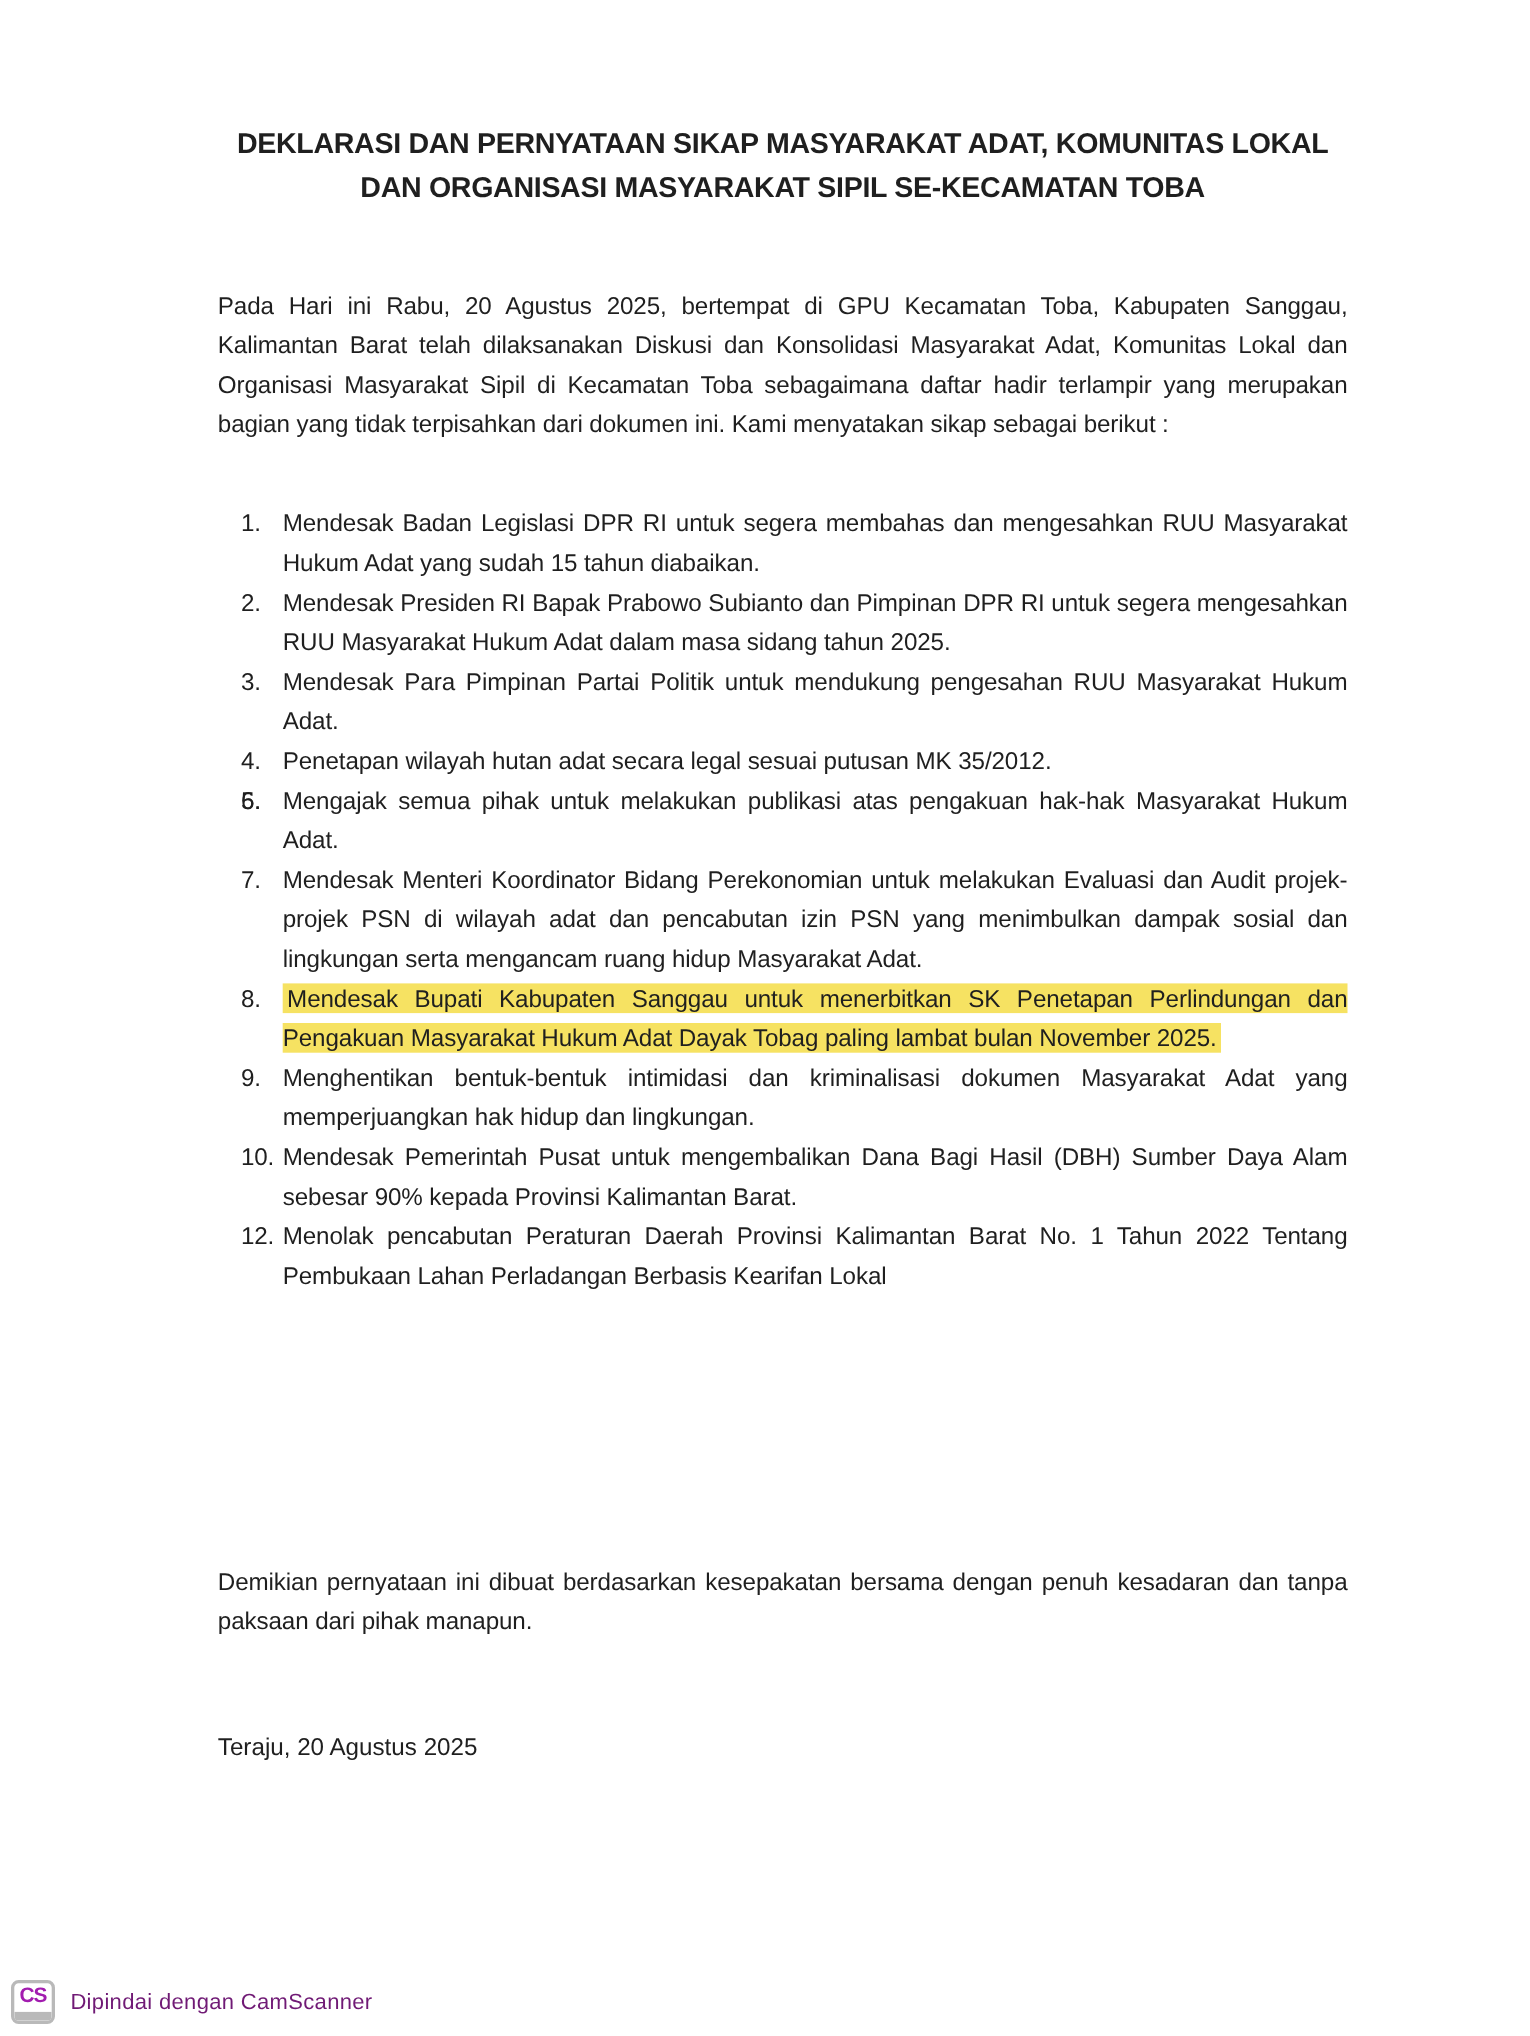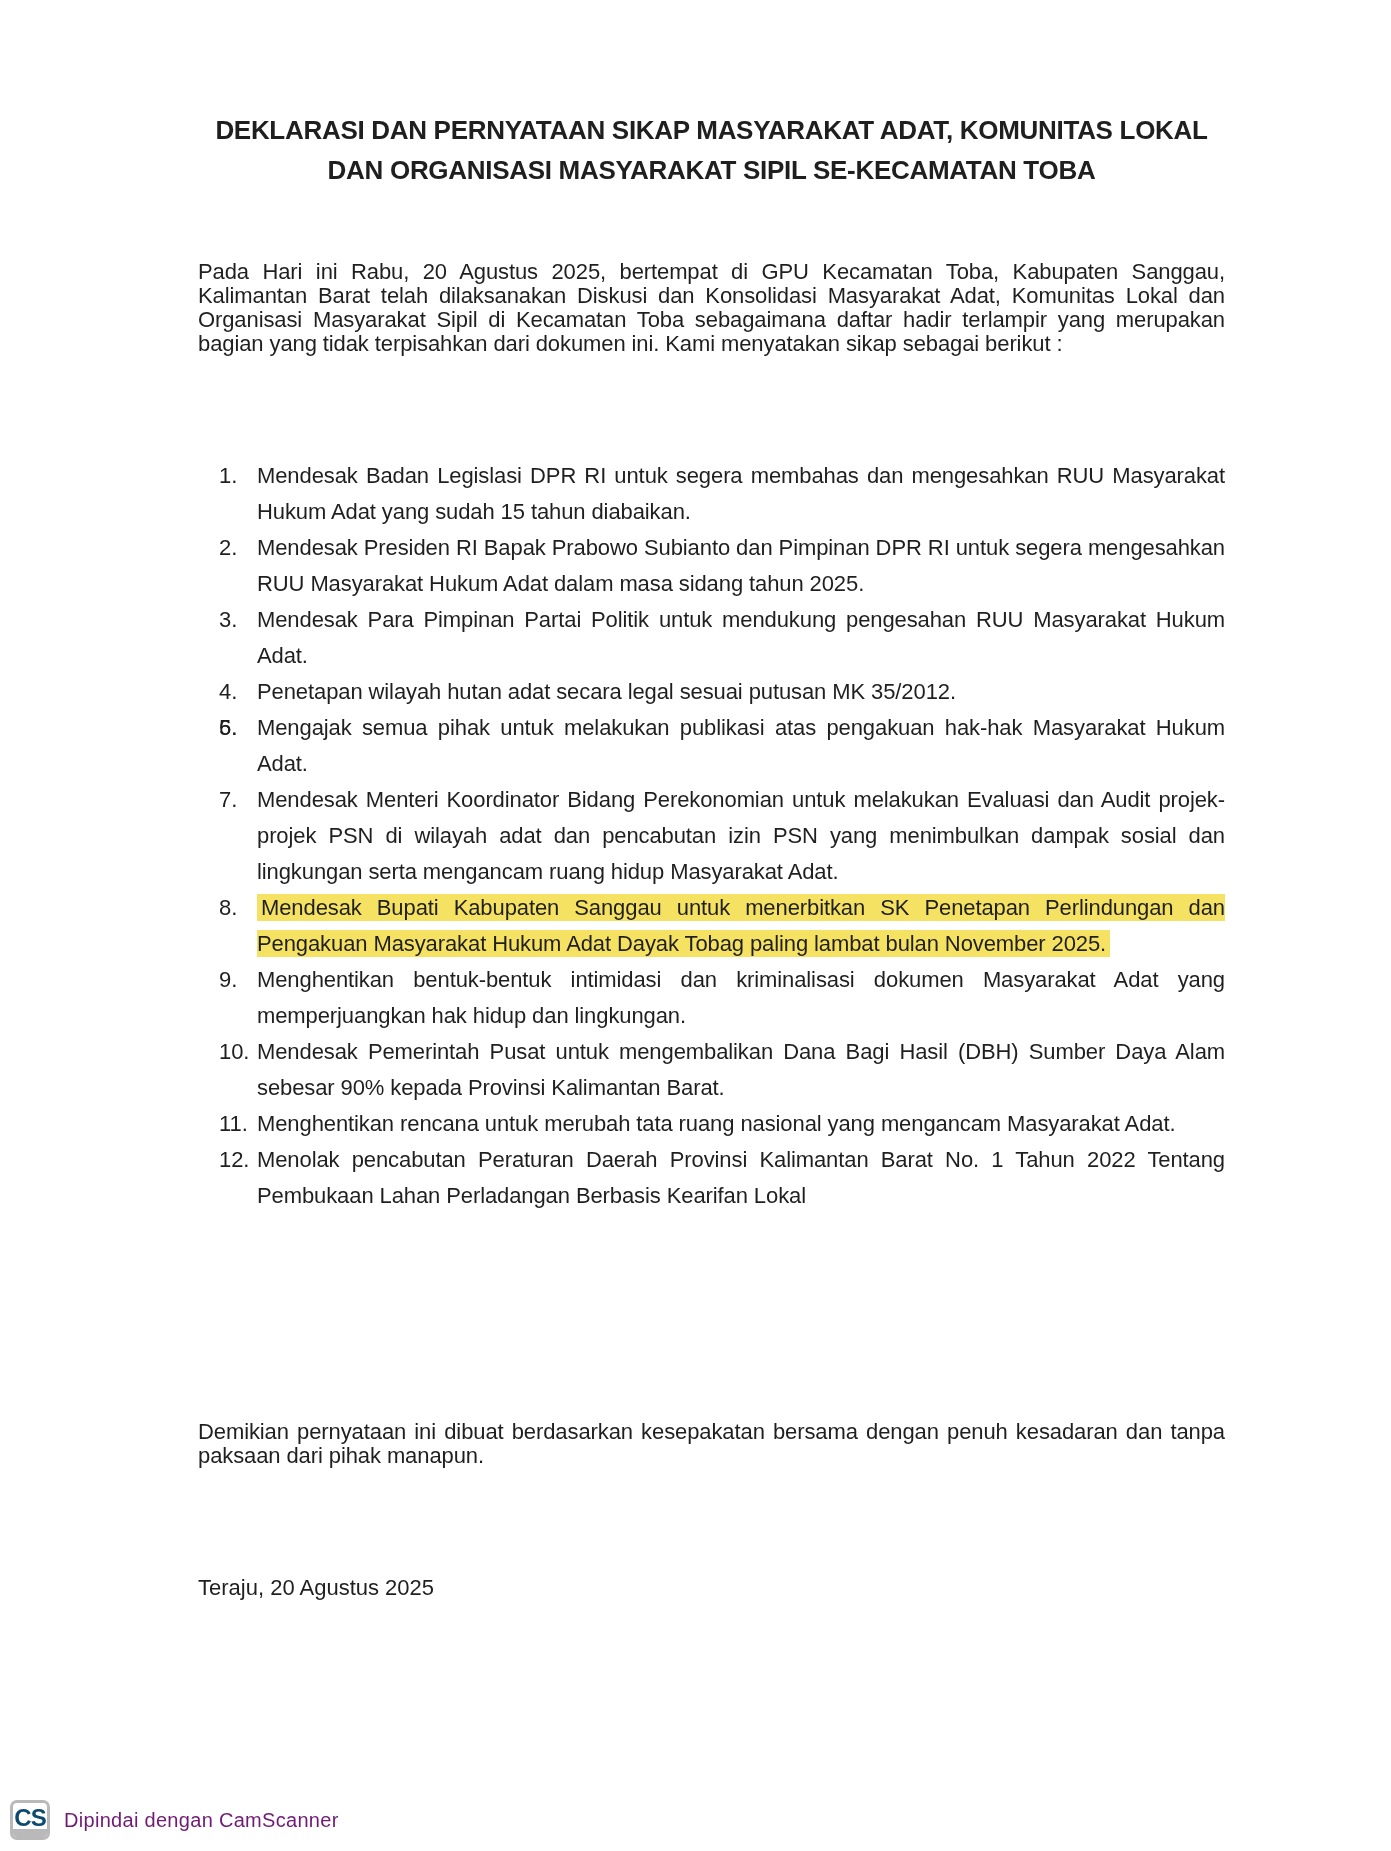--- a/index.html
+++ b/index.html
@@ -30,21 +30,21 @@
     letter-spacing: -0.3px;
   }
   .doc-title .title-line {
     white-space: nowrap;
   }
   .para {
     position: absolute;
     left: 198px;
     width: 1027px;
     font-size: 22px;
-    line-height: 24px;
+    line-height: 36px;
     text-align: justify;
     letter-spacing: -0.1px;
   }
   .intro   { top: 260px; }
   .closing { top: 1420px; }
   .place-date {
     position: absolute;
     top: 1570px;
     left: 198px;
     font-size: 22px;
@@ -91,22 +91,22 @@
     position: relative;
     overflow: hidden;
   }
   .cs-logo .cs-letters {
     position: absolute;
     top: 1px;
     left: 0;
     width: 100%;
     text-align: center;
     font-weight: bold;
-    font-size: 24px;
-    color: #0c4a6e;
+    font-size: 19px;
+    color: #a21caf;
     letter-spacing: -1px;
   }
   .cs-logo .cs-bar {
     position: absolute;
     bottom: 0;
     left: 0;
     width: 100%;
     height: 8px;
     background: #b9b9b9;
   }
@@ -133,21 +133,20 @@
       <div class="item"><span class="num">1.</span><span class="txt">Mendesak Badan Legislasi DPR RI untuk segera membahas dan mengesahkan RUU Masyarakat Hukum Adat yang sudah 15 tahun diabaikan.</span></div>
       <div class="item"><span class="num">2.</span><span class="txt">Mendesak Presiden RI Bapak Prabowo Subianto dan Pimpinan DPR RI untuk segera mengesahkan RUU Masyarakat Hukum Adat dalam masa sidang tahun 2025.</span></div>
       <div class="item"><span class="num">3.</span><span class="txt">Mendesak Para Pimpinan Partai Politik untuk mendukung pengesahan RUU Masyarakat Hukum Adat.</span></div>
       <div class="item"><span class="num">4.</span><span class="txt">Penetapan wilayah hutan adat secara legal sesuai putusan MK 35/2012.</span></div>
       <div class="item"><span class="num">5.</span></div>
       <div class="item"><span class="num">6.</span><span class="txt">Mengajak semua pihak untuk melakukan publikasi atas pengakuan hak-hak Masyarakat Hukum Adat.</span></div>
       <div class="item"><span class="num">7.</span><span class="txt">Mendesak Menteri Koordinator Bidang Perekonomian untuk melakukan Evaluasi dan Audit projek-projek PSN di wilayah adat dan pencabutan izin PSN yang menimbulkan dampak sosial dan lingkungan serta mengancam ruang hidup Masyarakat Adat.</span></div>
       <div class="item"><span class="num">8.</span><span class="txt hl">Mendesak Bupati Kabupaten Sanggau untuk menerbitkan SK Penetapan Perlindungan dan Pengakuan Masyarakat Hukum Adat Dayak Tobag paling lambat bulan November 2025.</span></div>
       <div class="item"><span class="num">9.</span><span class="txt">Menghentikan bentuk-bentuk intimidasi dan kriminalisasi dokumen Masyarakat Adat yang memperjuangkan hak hidup dan lingkungan.</span></div>
       <div class="item"><span class="num">10.</span><span class="txt">Mendesak Pemerintah Pusat untuk mengembalikan Dana Bagi Hasil (DBH) Sumber Daya Alam sebesar 90% kepada Provinsi Kalimantan Barat.</span></div>
-      <div class="item"><span class="num">11.</span><span class="txt">Menghentikan rencana untuk merubah tata ruang nasional yang mengancam Masyarakat Adat.</span></div>
       <div class="item"><span class="num">12.</span><span class="txt">Menolak pencabutan Peraturan Daerah Provinsi Kalimantan Barat No. 1 Tahun 2022 Tentang Pembukaan Lahan Perladangan Berbasis Kearifan Lokal</span></div>
     </div>
 
   <div class="para closing">Demikian pernyataan ini dibuat berdasarkan kesepakatan bersama dengan penuh kesadaran dan tanpa paksaan dari pihak manapun.</div>
 
   <div class="place-date">Teraju, 20 Agustus 2025</div>
 
   <div class="footer">
     <div class="cs-logo">
       <div class="cs-letters">CS</div>

